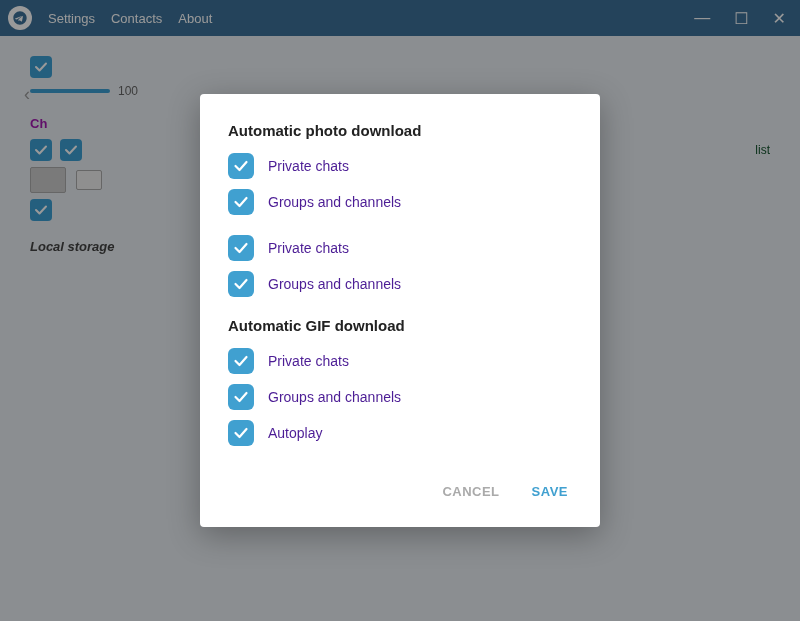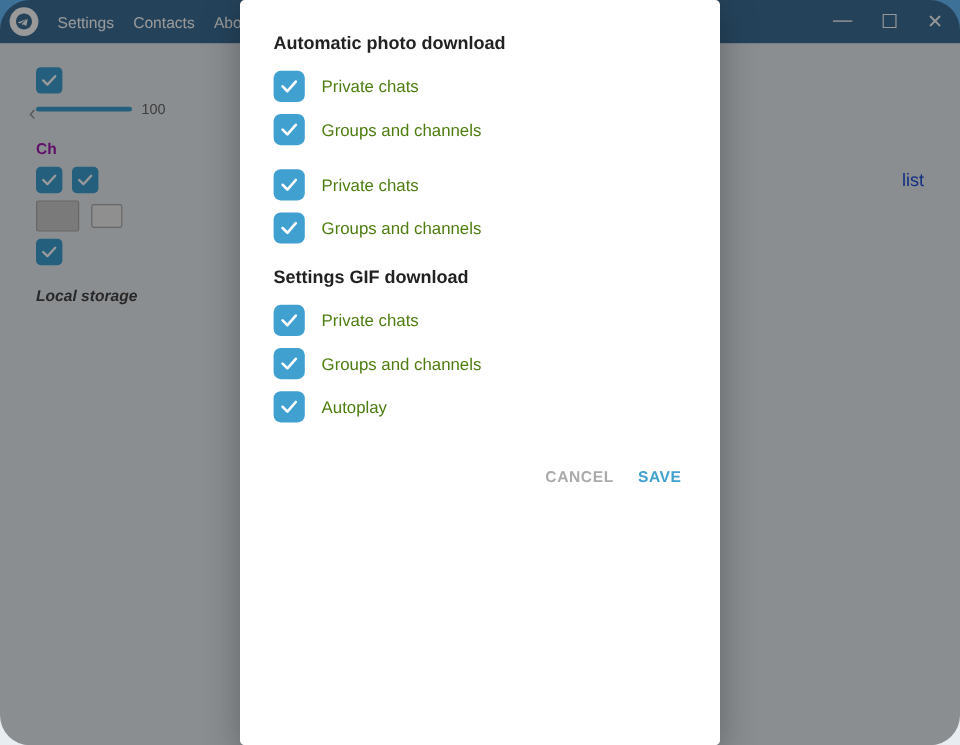--- a/index.html
+++ b/index.html
@@ -138,22 +138,22 @@
       gap: 8px;
       margin-bottom: 6px;
     }
     .bg-ch-box {
       width: 22px; height: 22px;
       background: #3d9fd3;
       border-radius: 4px;
       display: flex; align-items: center; justify-content: center;
     }
     .list-link {
-      color: #1d4ed8;
-      font-size: 15px;
+      color: #14532d;
+      font-size: 12px;
       margin-left: auto;
     }
     .bg-img-box {
       width: 36px; height: 26px;
       border: 1px solid #aaa;
       background: #ccc;
       border-radius: 2px;
     }
     .bg-img-box2 {
       width: 26px; height: 20px;
@@ -168,23 +168,23 @@
       color: #444;
       font-style: italic;
     }
 
     
     .overlay {
       position: absolute;
       top: 0; left: 0; right: 0; bottom: 0;
       background: rgba(0,0,0,0.4);
       display: flex;
+      align-items: center;
       justify-content: center;
       z-index: 10;
-      border-radius: 25px;
     }
 
     
     .modal {
       background: white;
       border-radius: 4px;
       width: 400px;
       padding: 28px 28px 20px 28px;
       box-shadow: 0 8px 32px rgba(0,0,0,0.3);
       position: relative;
@@ -214,26 +214,26 @@
       justify-content: center;
       flex-shrink: 0;
       cursor: pointer;
     }
     .modal-checkbox svg {
       width: 16px;
       height: 16px;
     }
     .modal-row-label {
       font-size: 14px;
-      color: #4d7c0f;
+      color: #4c1d95;
     }
     .modal-footer {
       display: flex;
       justify-content: flex-end;
-      gap: 12px;
+      gap: 24px;
       margin-top: 16px;
       padding-top: 10px;
     }
     .btn-cancel {
       background: none;
       border: none;
       color: #aaa;
       font-size: 13px;
       font-weight: 600;
       letter-spacing: 0.5px;
@@ -361,21 +361,21 @@
         <div class="modal-checkbox">
           <svg viewBox="0 0 16 16" fill="none">
             <polyline points="2.5,8 6.5,12 13.5,4" stroke="white" stroke-width="2.2" stroke-linecap="round" stroke-linejoin="round"></polyline>
           </svg>
         </div>
         <span class="modal-row-label">Groups and channels</span>
       </div>
     </div>
 
     <div class="modal-section">
-      <div class="modal-section-title">Settings GIF download</div>
+      <div class="modal-section-title">Automatic GIF download</div>
       <div class="modal-row">
         <div class="modal-checkbox">
           <svg viewBox="0 0 16 16" fill="none">
             <polyline points="2.5,8 6.5,12 13.5,4" stroke="white" stroke-width="2.2" stroke-linecap="round" stroke-linejoin="round"></polyline>
           </svg>
         </div>
         <span class="modal-row-label">Private chats</span>
       </div>
       <div class="modal-row">
         <div class="modal-checkbox">

